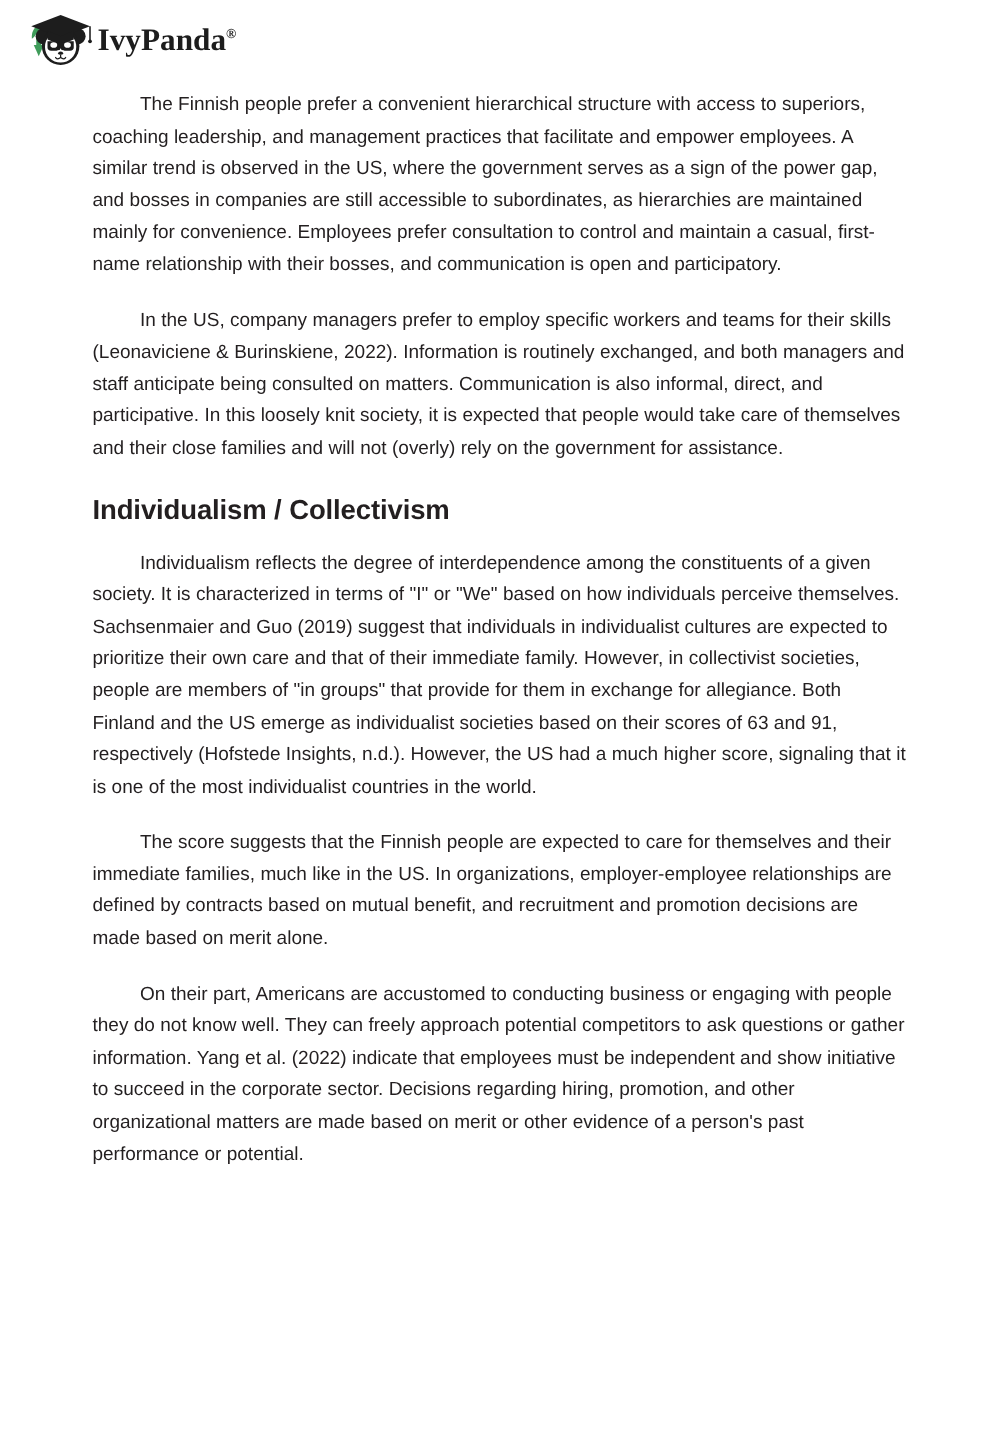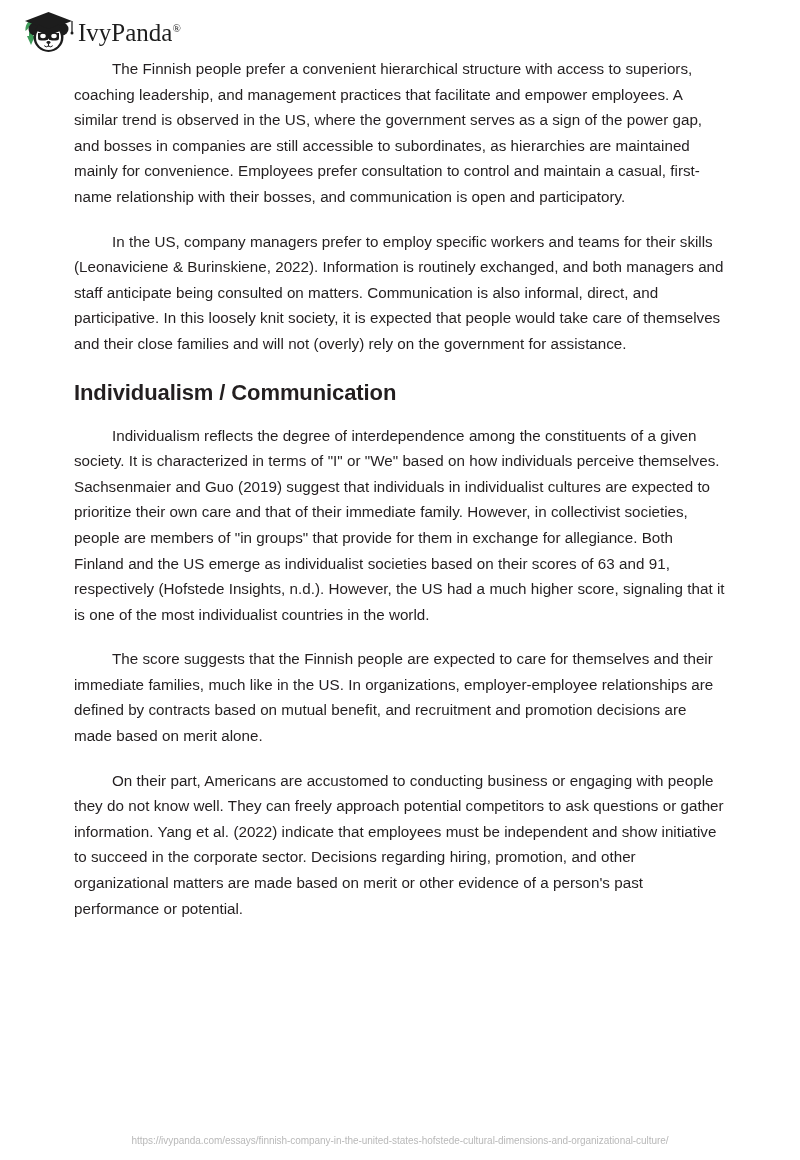--- a/index.html
+++ b/index.html
@@ -33,21 +33,21 @@
     height: 46px;
   }
   .brand-mark {
     width: 58px;
     height: 46px;
     flex: 0 0 58px;
     position: relative;
   }
   .brand-name {
     font-family: "Liberation Serif", serif;
-    font-weight: normal;
+    font-weight: bold;
     font-size: 25px;
     color: #1d1d1d;
     letter-spacing: 0px;
     line-height: 1;
     margin-left: 2px;
     position: relative;
     white-space: nowrap;
   }
   .brand-reg {
     font-family: "Liberation Serif", serif;
@@ -65,21 +65,21 @@
     color: #8a8a8a;
     line-height: 14px;
     white-space: nowrap;
     letter-spacing: 0.02px;
   }
 
   
   .content {
     position: absolute;
     left: 74px;
-    top: 56px;
+    top: 71px;
     width: 652px;
   }
   .para {
     font-size: 15.2px;
     line-height: 25.6px;
     color: #231f20;
     margin: 0 0 19px 0;
     text-indent: 38px;
     text-align: left;
     word-spacing: 0.1px;
@@ -151,27 +151,24 @@
     </div>
 
   </div>
 
   <div class="content">
 
     <p class="para">The Finnish people prefer a convenient hierarchical structure with access to superiors, coaching leadership, and management practices that facilitate and empower employees. A similar trend is observed in the US, where the government serves as a sign of the power gap, and bosses in companies are still accessible to subordinates, as hierarchies are maintained mainly for convenience. Employees prefer consultation to control and maintain a casual, first-name relationship with their bosses, and communication is open and participatory.</p>
 
     <p class="para">In the US, company managers prefer to employ specific workers and teams for their skills (Leonaviciene &amp; Burinskiene, 2022). Information is routinely exchanged, and both managers and staff anticipate being consulted on matters. Communication is also informal, direct, and participative. In this loosely knit society, it is expected that people would take care of themselves and their close families and will not (overly) rely on the government for assistance.</p>
 
-    <h2 class="section-heading">Individualism / Communication</h2>
+    <h2 class="section-heading">Individualism / Collectivism</h2>
 
     <p class="para">Individualism reflects the degree of interdependence among the constituents of a given society. It is characterized in terms of "I" or "We" based on how individuals perceive themselves. Sachsenmaier and Guo (2019) suggest that individuals in individualist cultures are expected to prioritize their own care and that of their immediate family. However, in collectivist societies, people are members of "in groups" that provide for them in exchange for allegiance. Both Finland and the US emerge as individualist societies based on their scores of 63 and 91, respectively (Hofstede Insights, n.d.). However, the US had a much higher score, signaling that it is one of the most individualist countries in the world.</p>
 
     <p class="para">The score suggests that the Finnish people are expected to care for themselves and their immediate families, much like in the US. In organizations, employer-employee relationships are defined by contracts based on mutual benefit, and recruitment and promotion decisions are made based on merit alone.</p>
 
     <p class="para">On their part, Americans are accustomed to conducting business or engaging with people they do not know well. They can freely approach potential competitors to ask questions or gather information. Yang et al. (2022) indicate that employees must be independent and show initiative to succeed in the corporate sector. Decisions regarding hiring, promotion, and other organizational matters are made based on merit or other evidence of a person's past performance or potential.</p>
 
   </div>
 
-  <div class="footer">
-    <span class="footer-url">https://ivypanda.com/essays/finnish-company-in-the-united-states-hofstede-cultural-dimensions-and-organizational-culture/</span>
-  </div>
 
 </div>
 
 </body></html>

